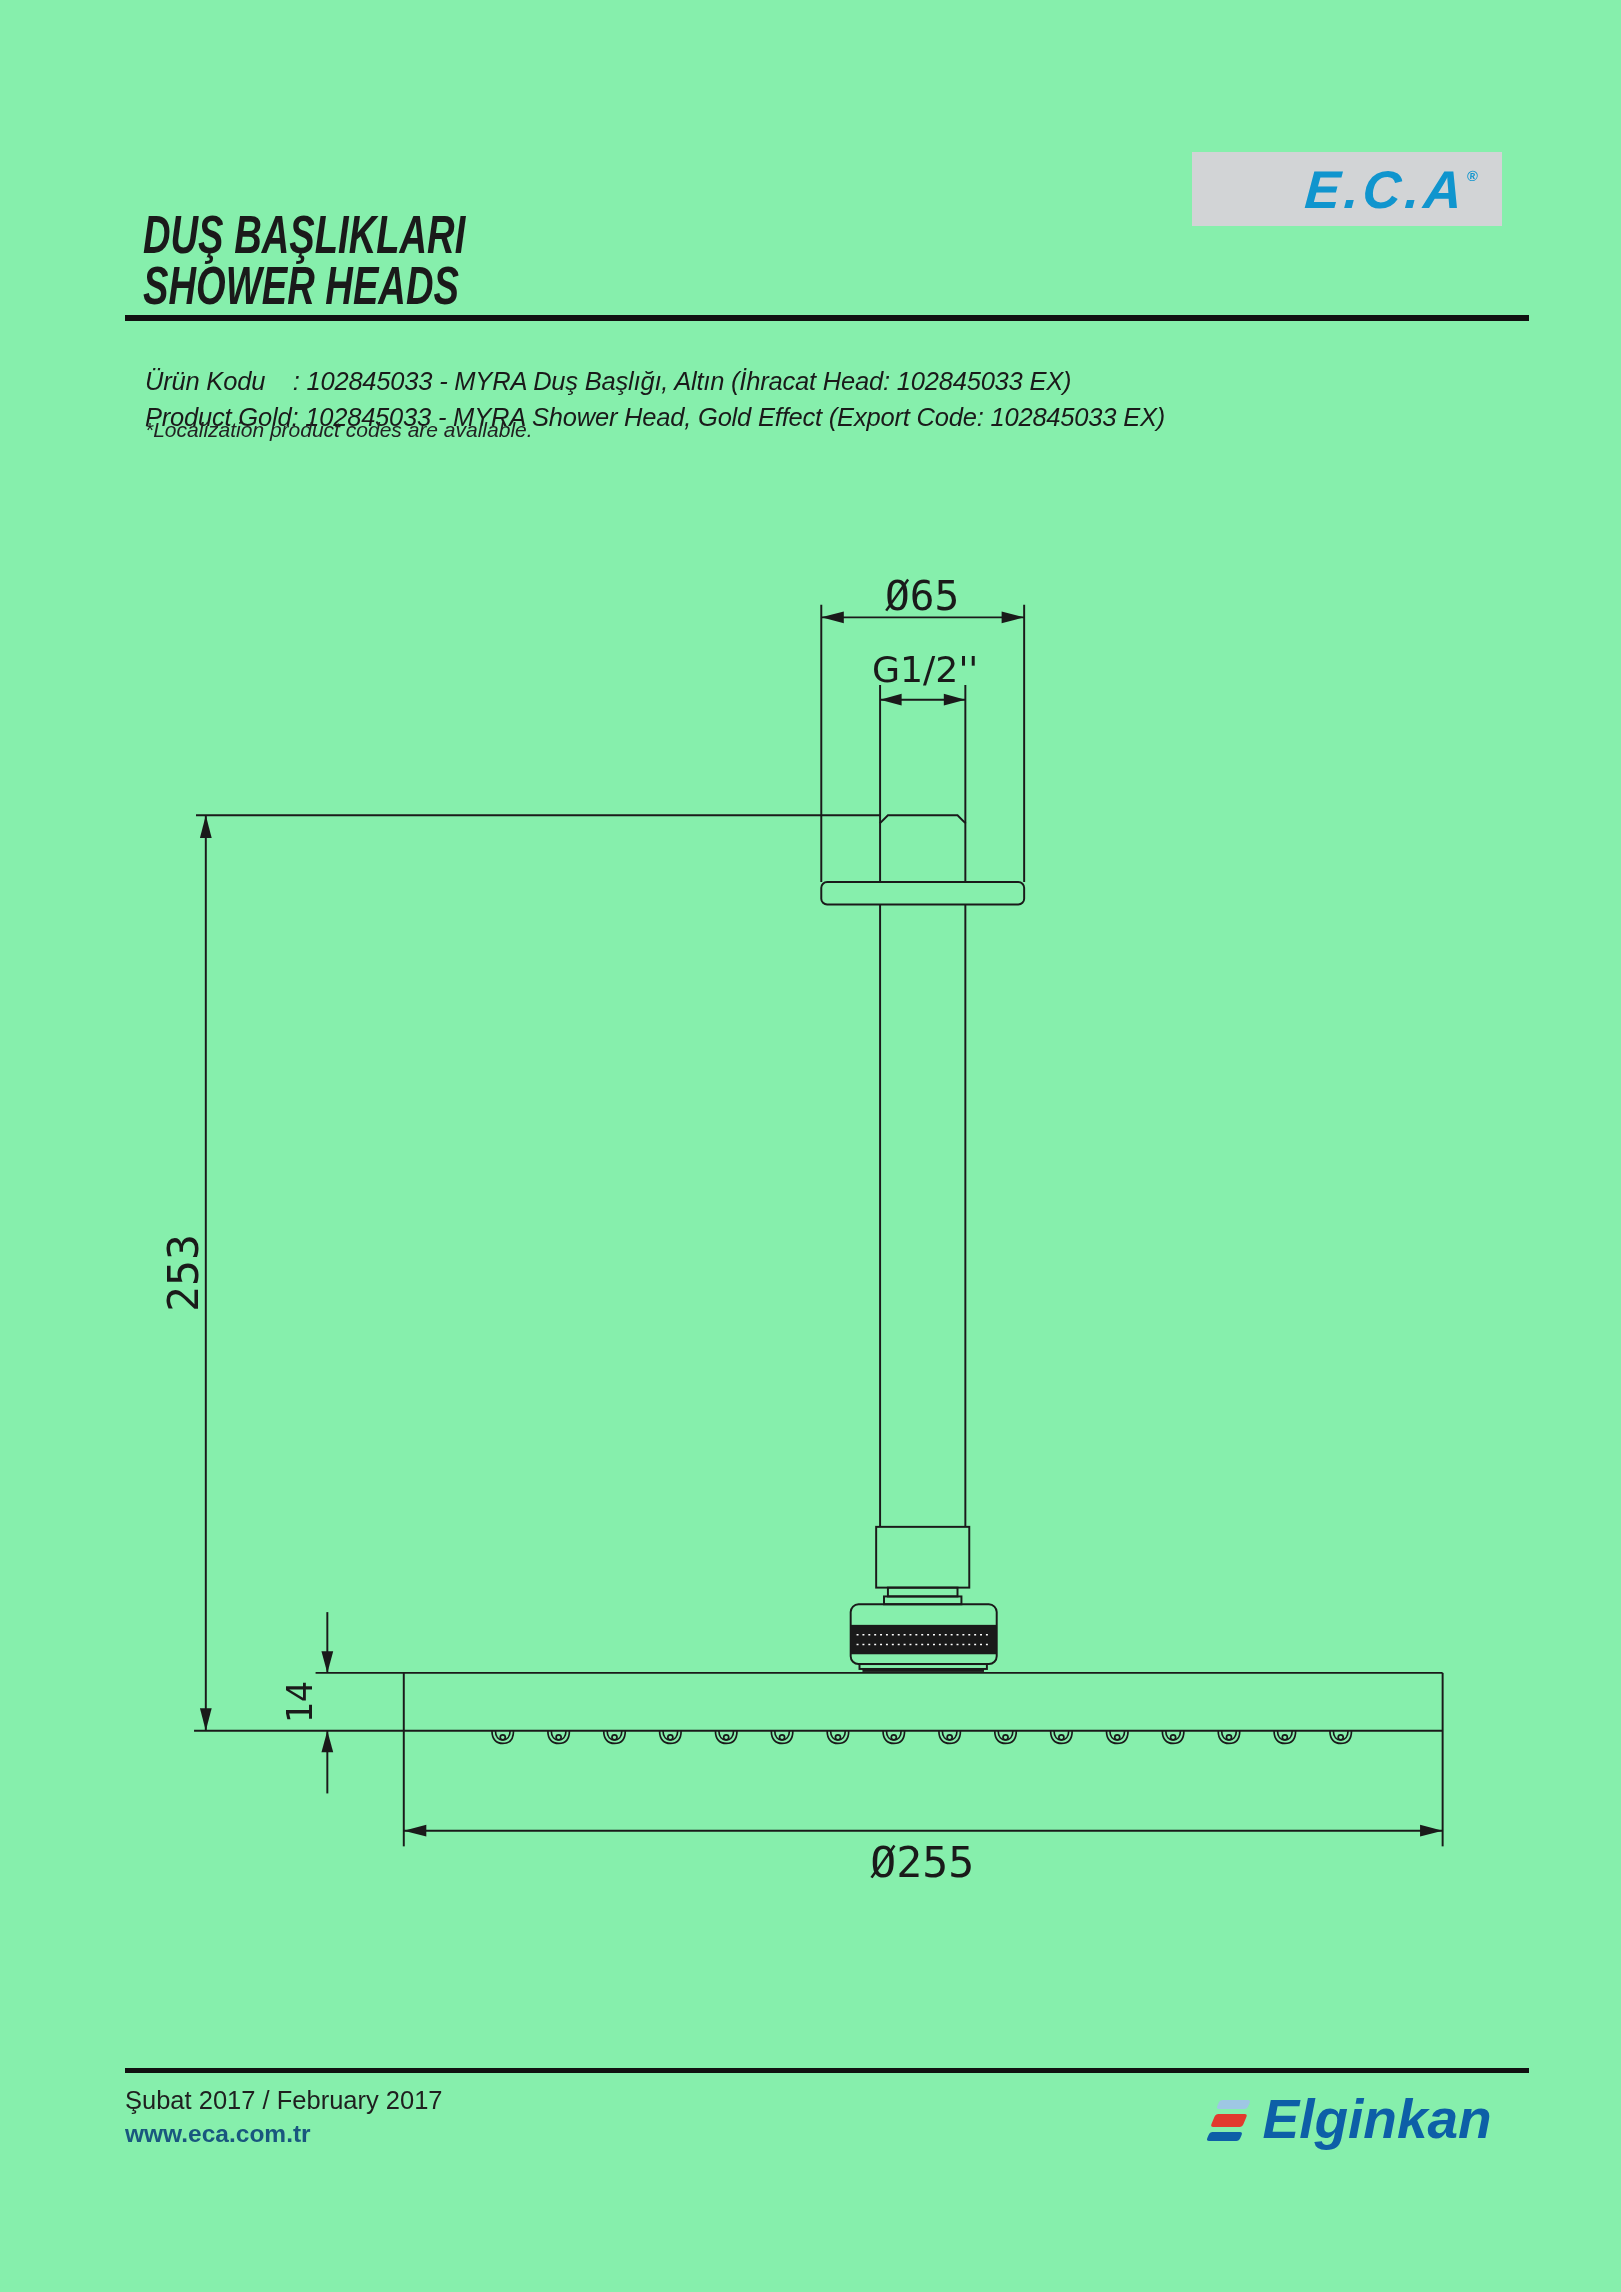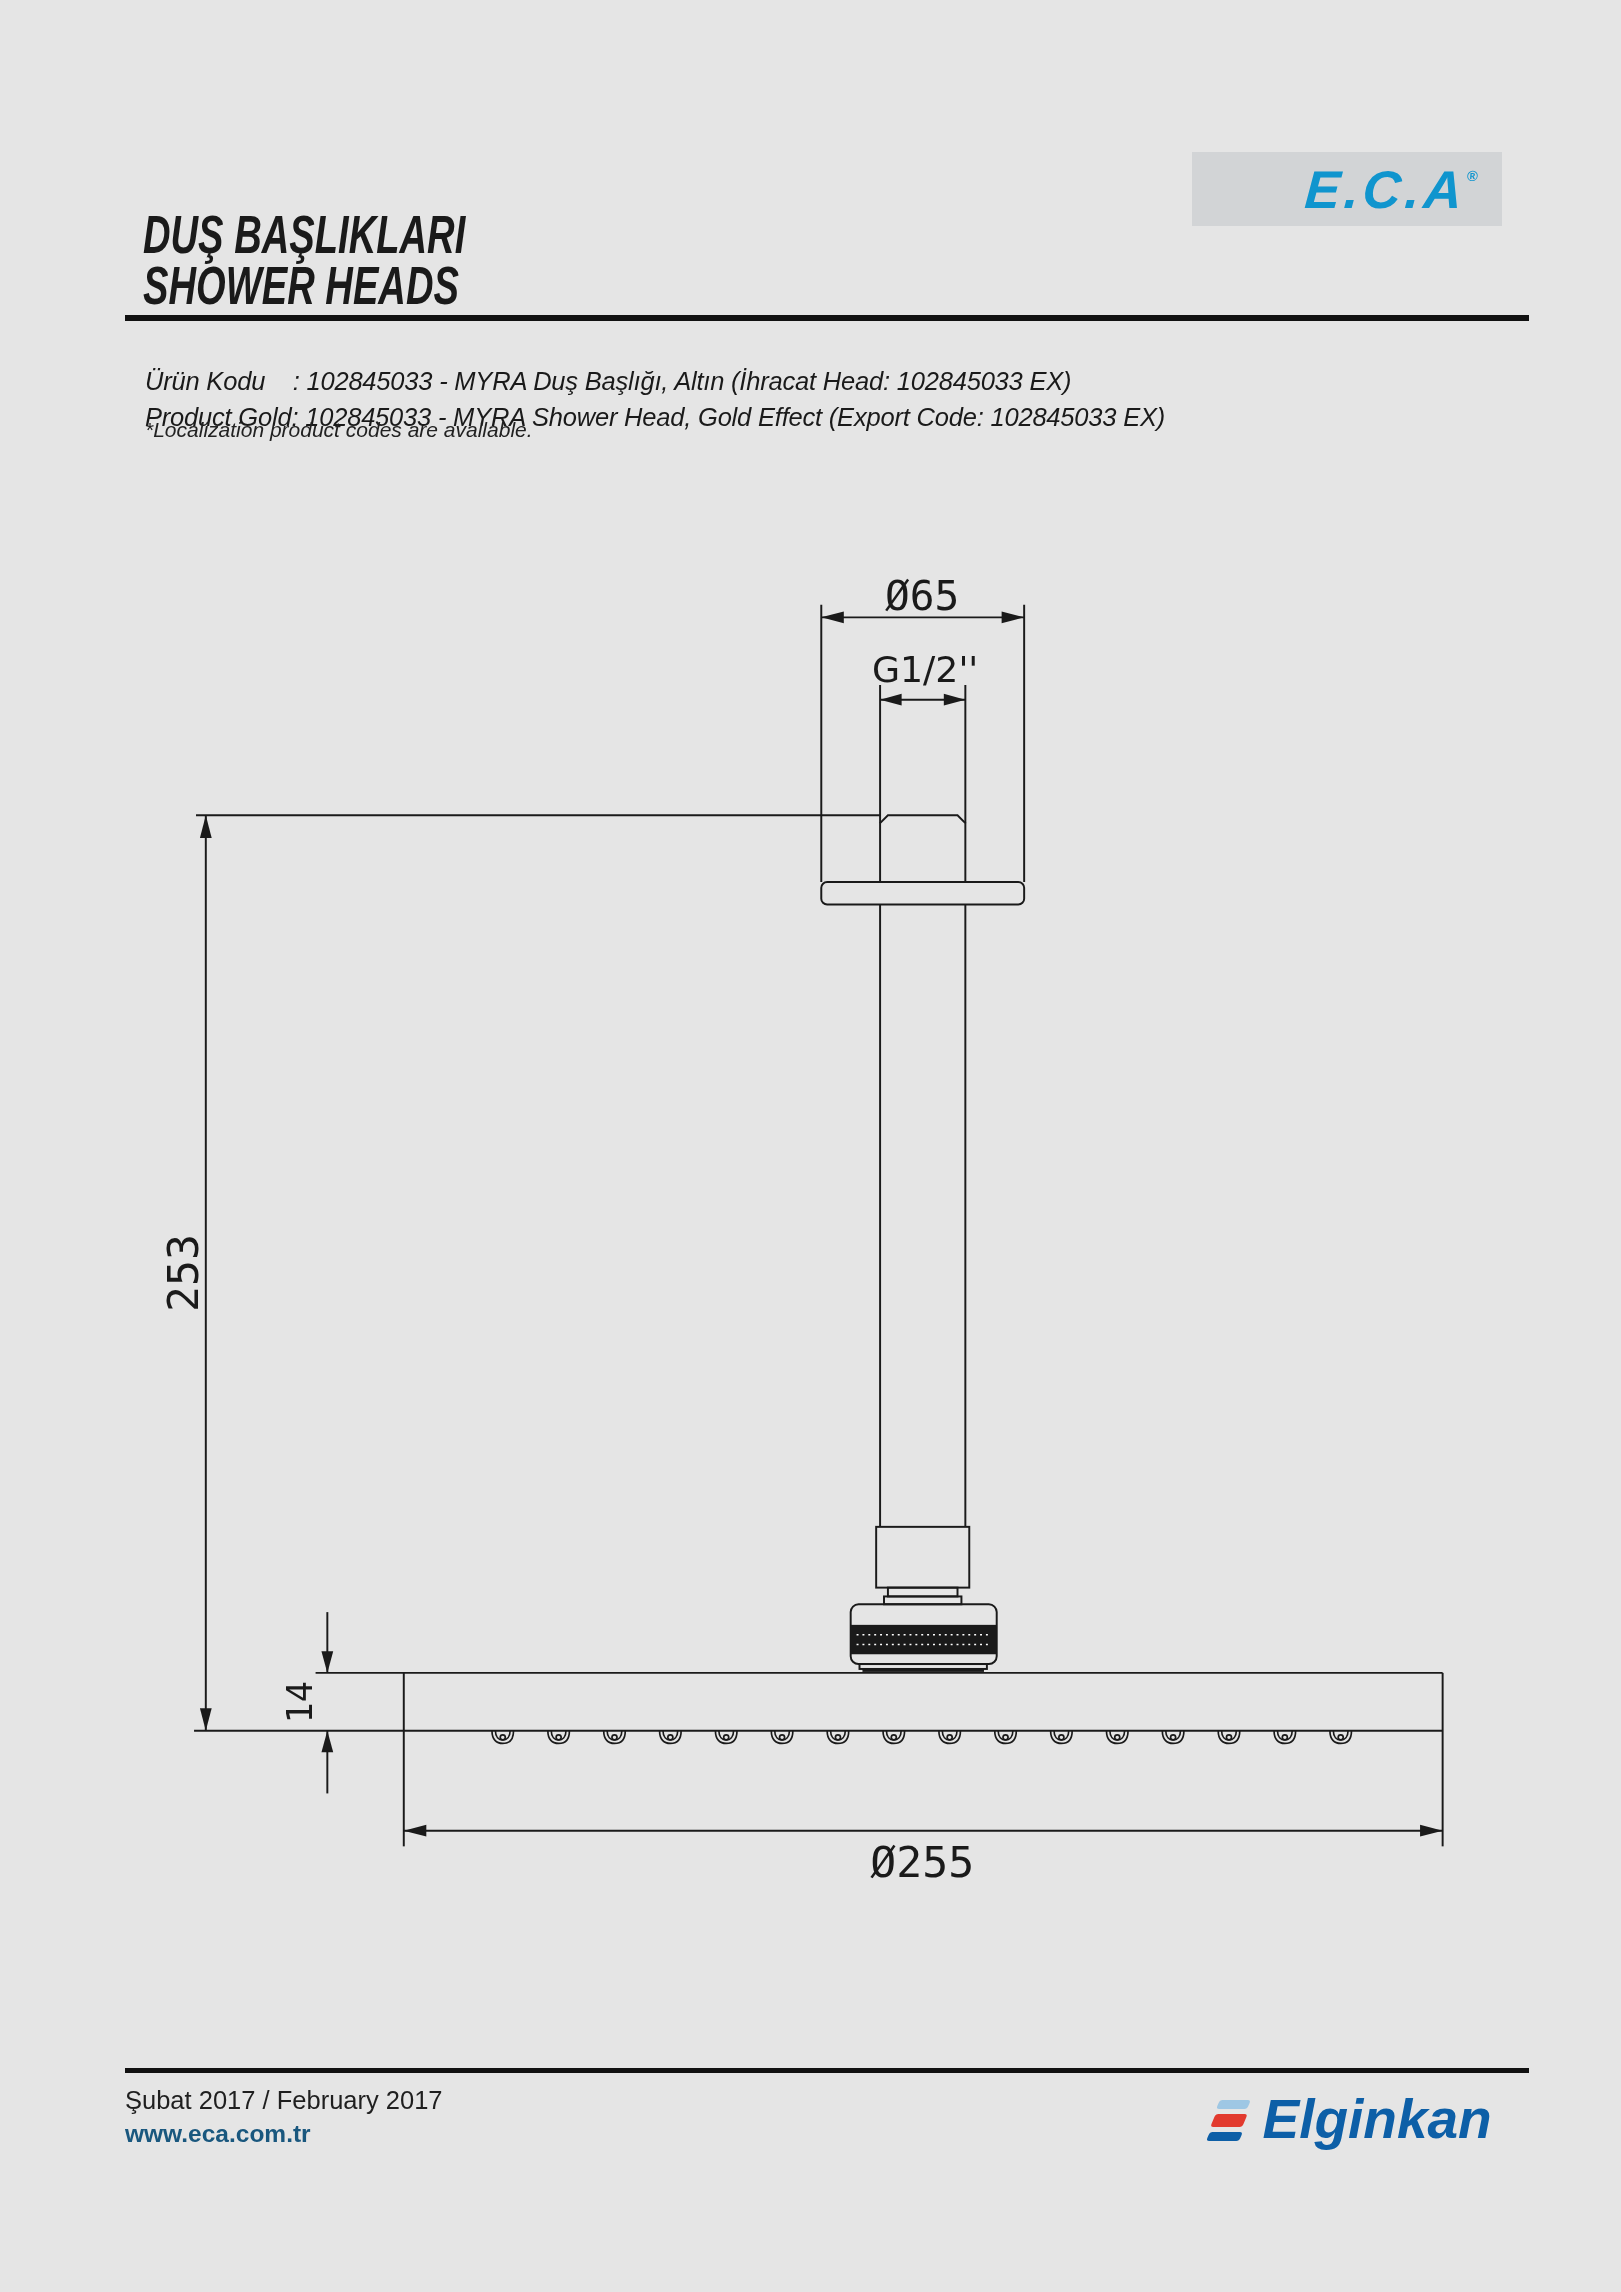--- a/index.html
+++ b/index.html
@@ -1,16 +1,16 @@
 <!DOCTYPE html>
 <html><head>
 <meta charset="utf-8">
 <style>
   html,body{margin:0;padding:0;background:#fff;}
-  .page{position:relative;width:1621px;height:2293px;background:#e5e5e5;overflow:hidden;
+  .page{position:relative;width:1621px;height:2293px;background:#86efac;overflow:hidden;
         font-family:"Liberation Sans", sans-serif;color:#1c1c1c;}
   .abs{position:absolute;}
 
   
   .title{left:143px;font-style:italic;font-weight:bold;font-size:53px;line-height:53px;
          color:#1a1a1a;transform:scaleX(.72);transform-origin:left top;white-space:nowrap;}
   .title-tr{top:208px;}
   .title-en{top:259px;}
   .rule{left:125px;width:1404px;background:#111;}
   .rule-top{top:315px;height:5.9px;}

